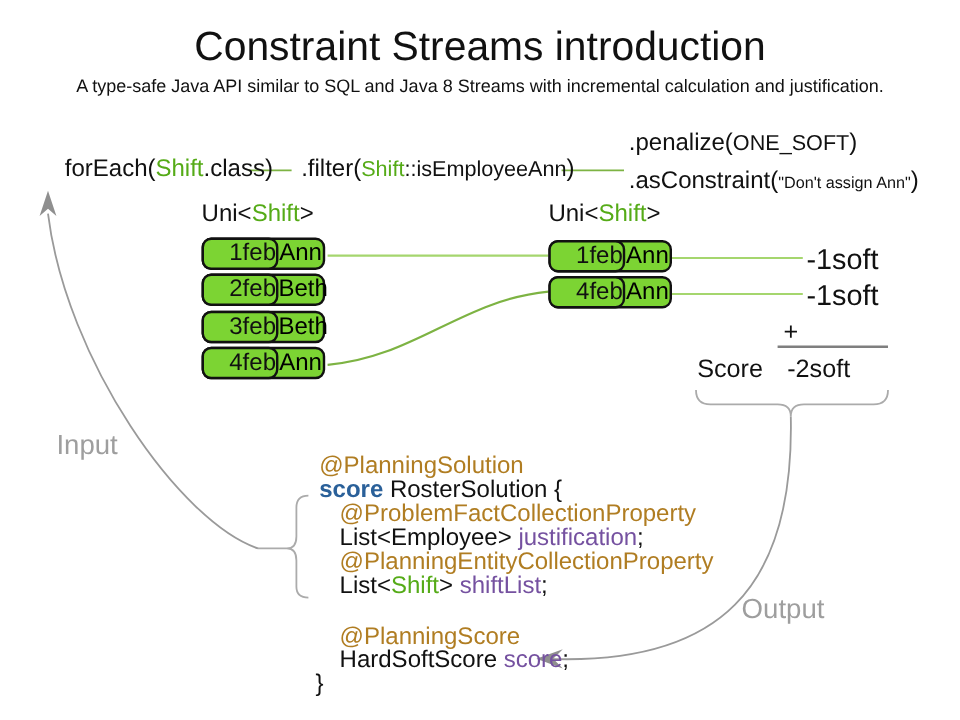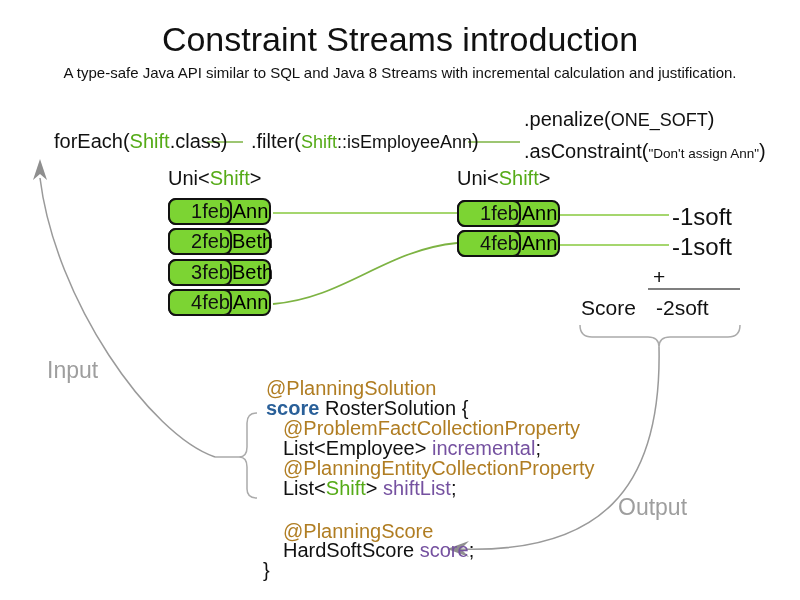--- a/index.html
+++ b/index.html
@@ -112,18 +112,18 @@
 <div class="abs score-txt" style="left:653px;top:265px;">+</div>
 <div class="abs score-txt" style="left:581px;top:296px;">Score</div>
 <div class="abs score-txt" style="left:656px;top:296px;">-2soft</div>
 
 <div class="abs flow-label" style="left:47px;top:357px;">Input</div>
 <div class="abs flow-label" style="left:618px;top:494px;">Output</div>
 
 <div class="abs code ann" style="left:266px;top:380px;">@PlanningSolution</div>
 <div class="abs code" style="left:266px;top:400px;"><span class="kw">score</span><span> RosterSolution {</span></div>
 <div class="abs code ann" style="left:283px;top:420px;">@ProblemFactCollectionProperty</div>
-<div class="abs code" style="left:283px;top:440px;"><span>List&lt;Employee&gt; </span><span class="vr">incremental</span><span>;</span></div>
+<div class="abs code" style="left:283px;top:440px;"><span>List&lt;Employee&gt; </span><span class="vr">justification</span><span>;</span></div>
 <div class="abs code ann" style="left:283px;top:460px;">@PlanningEntityCollectionProperty</div>
 <div class="abs code" style="left:283px;top:480px;"><span>List&lt;</span><span class="g">Shift</span><span>&gt; </span><span class="vr">shiftList</span><span>;</span></div>
 <div class="abs code ann" style="left:283px;top:523px;">@PlanningScore</div>
 <div class="abs code" style="left:283px;top:542px;"><span>HardSoftScore </span><span class="vr">score</span><span>;</span></div>
 <div class="abs code" style="left:263px;top:562px;">}</div>
 
 </body></html>

